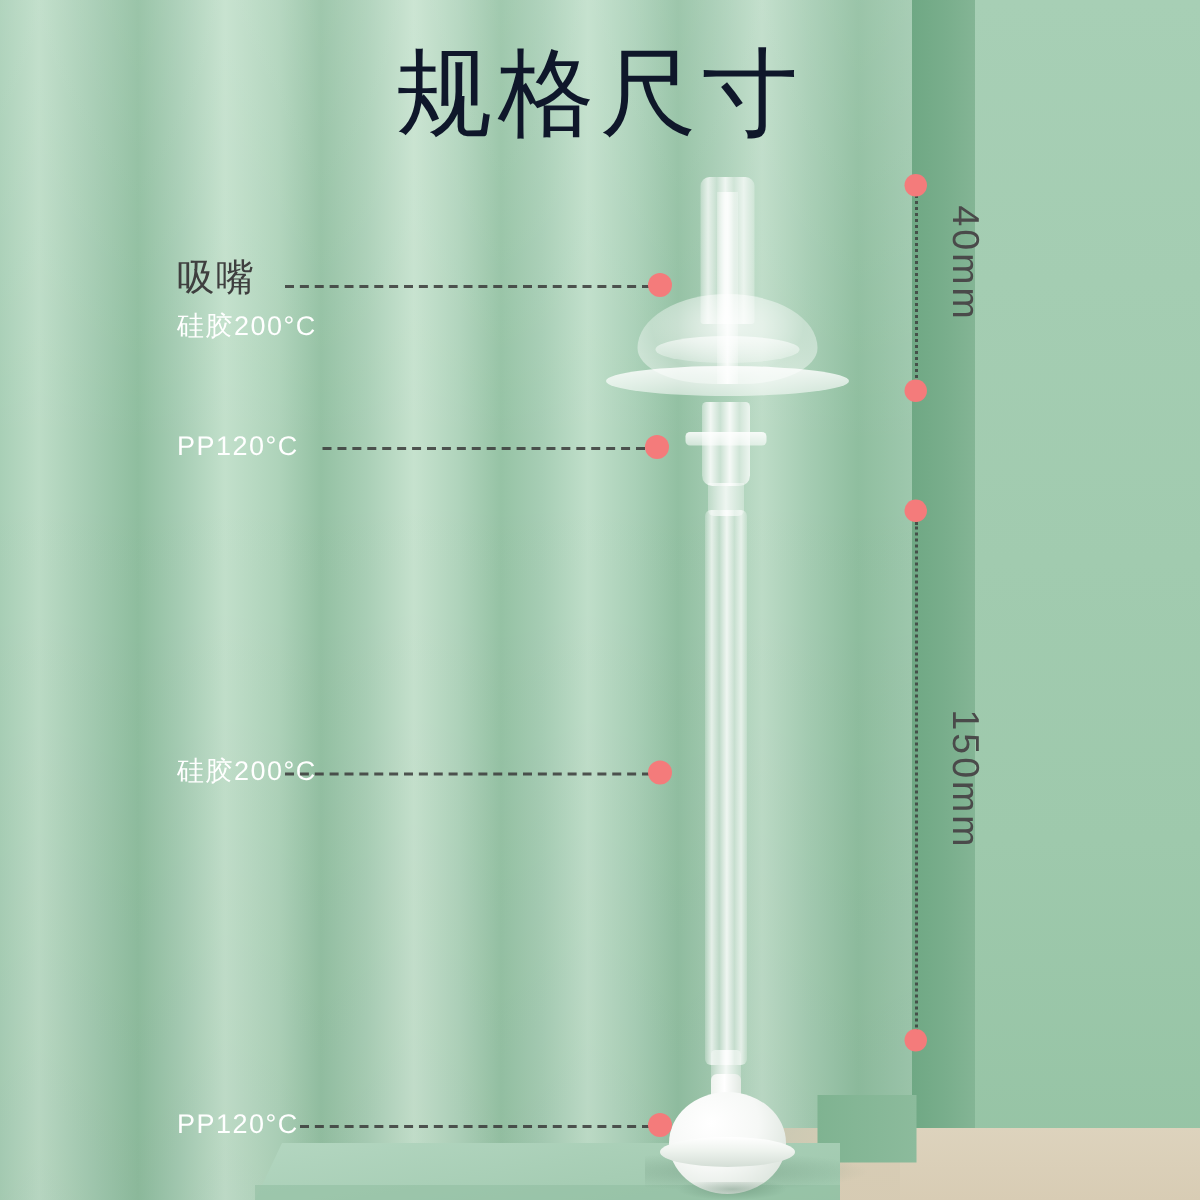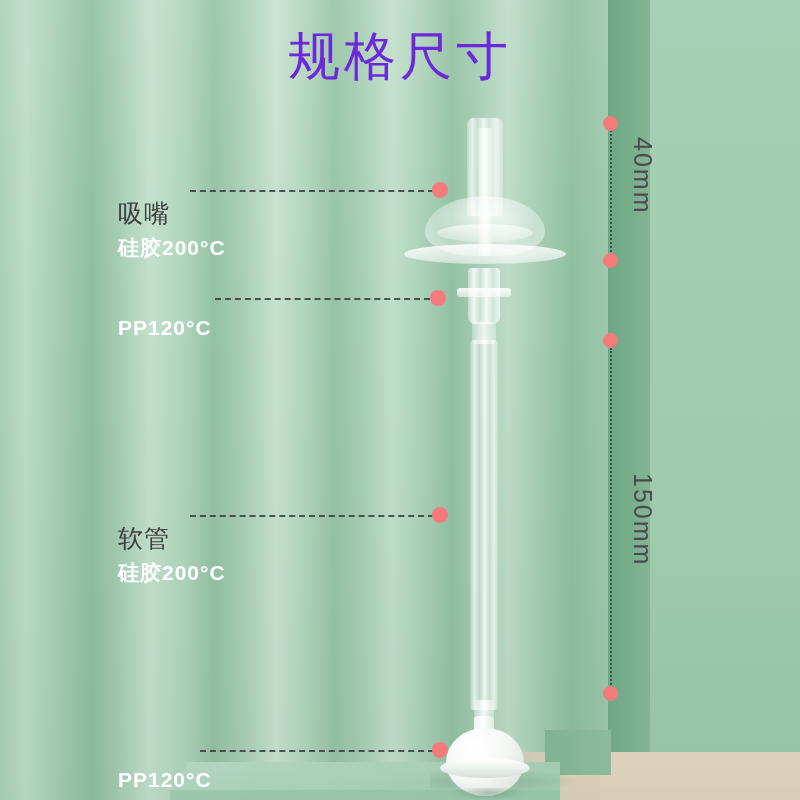--- a/index.html
+++ b/index.html
@@ -63,33 +63,33 @@
     background:radial-gradient(ellipse at 35% 50%,rgba(90,130,105,.35),rgba(90,130,105,0) 70%);
   }
   .ped-rightwall{
     position:absolute;left:545px;top:730px;width:66px;height:45px;
     background:linear-gradient(90deg,#7fb391 0%,#8cbb9c 100%);
   }
 
   
   .title{
     position:absolute;left:0;top:30px;width:800px;text-align:center;
-    font-size:52px;letter-spacing:4px;color:#6d28d9;
+    font-size:64px;letter-spacing:4px;color:#0f172a;
     font-weight:400;line-height:1;
   }
 
   
-  .label{position:absolute;margin-top:28px;}
+  .label{position:absolute;}
   .label .lb-title{
     font-size:25px;color:#3f3f3f;letter-spacing:1px;line-height:1.1;
     white-space:nowrap;
   }
   .label .lb-sub{
-    margin-top:8px;font-size:21px;color:#ffffff;letter-spacing:1px;
-    line-height:1.1;white-space:nowrap;font-weight:bold;
+    margin-top:8px;font-size:18px;color:#ffffff;letter-spacing:1px;
+    line-height:1.1;white-space:nowrap;
   }
   .leader{
     position:absolute;height:0;border-top:2px dashed #3a3a3a;
     opacity:.85;
   }
   .dot{
     position:absolute;width:16px;height:16px;border-radius:50%;
     background:#f47b7b;
   }
   .dot.sm{width:15px;height:15px;}
@@ -236,21 +236,20 @@
   <div class="leader" style="left:190px;top:190px;width:244px;"></div>
   <div class="dot" style="left:432px;top:182px;"></div>
 
   <div class="label" style="left:118px;top:280px;">
     <div class="lb-sub">PP120°C</div>
   </div>
   <div class="leader" style="left:215px;top:298px;width:215px;"></div>
   <div class="dot" style="left:430px;top:290px;"></div>
 
   <div class="label" style="left:118px;top:497px;">
-    <div class="lb-title">软管</div>
     <div class="lb-sub">硅胶200°C</div>
   </div>
   <div class="leader" style="left:190px;top:515px;width:244px;"></div>
   <div class="dot" style="left:432px;top:507px;"></div>
 
   <div class="label" style="left:118px;top:732px;">
     <div class="lb-sub">PP120°C</div>
   </div>
   <div class="leader" style="left:200px;top:750px;width:234px;"></div>
   <div class="dot" style="left:432px;top:742px;"></div>

